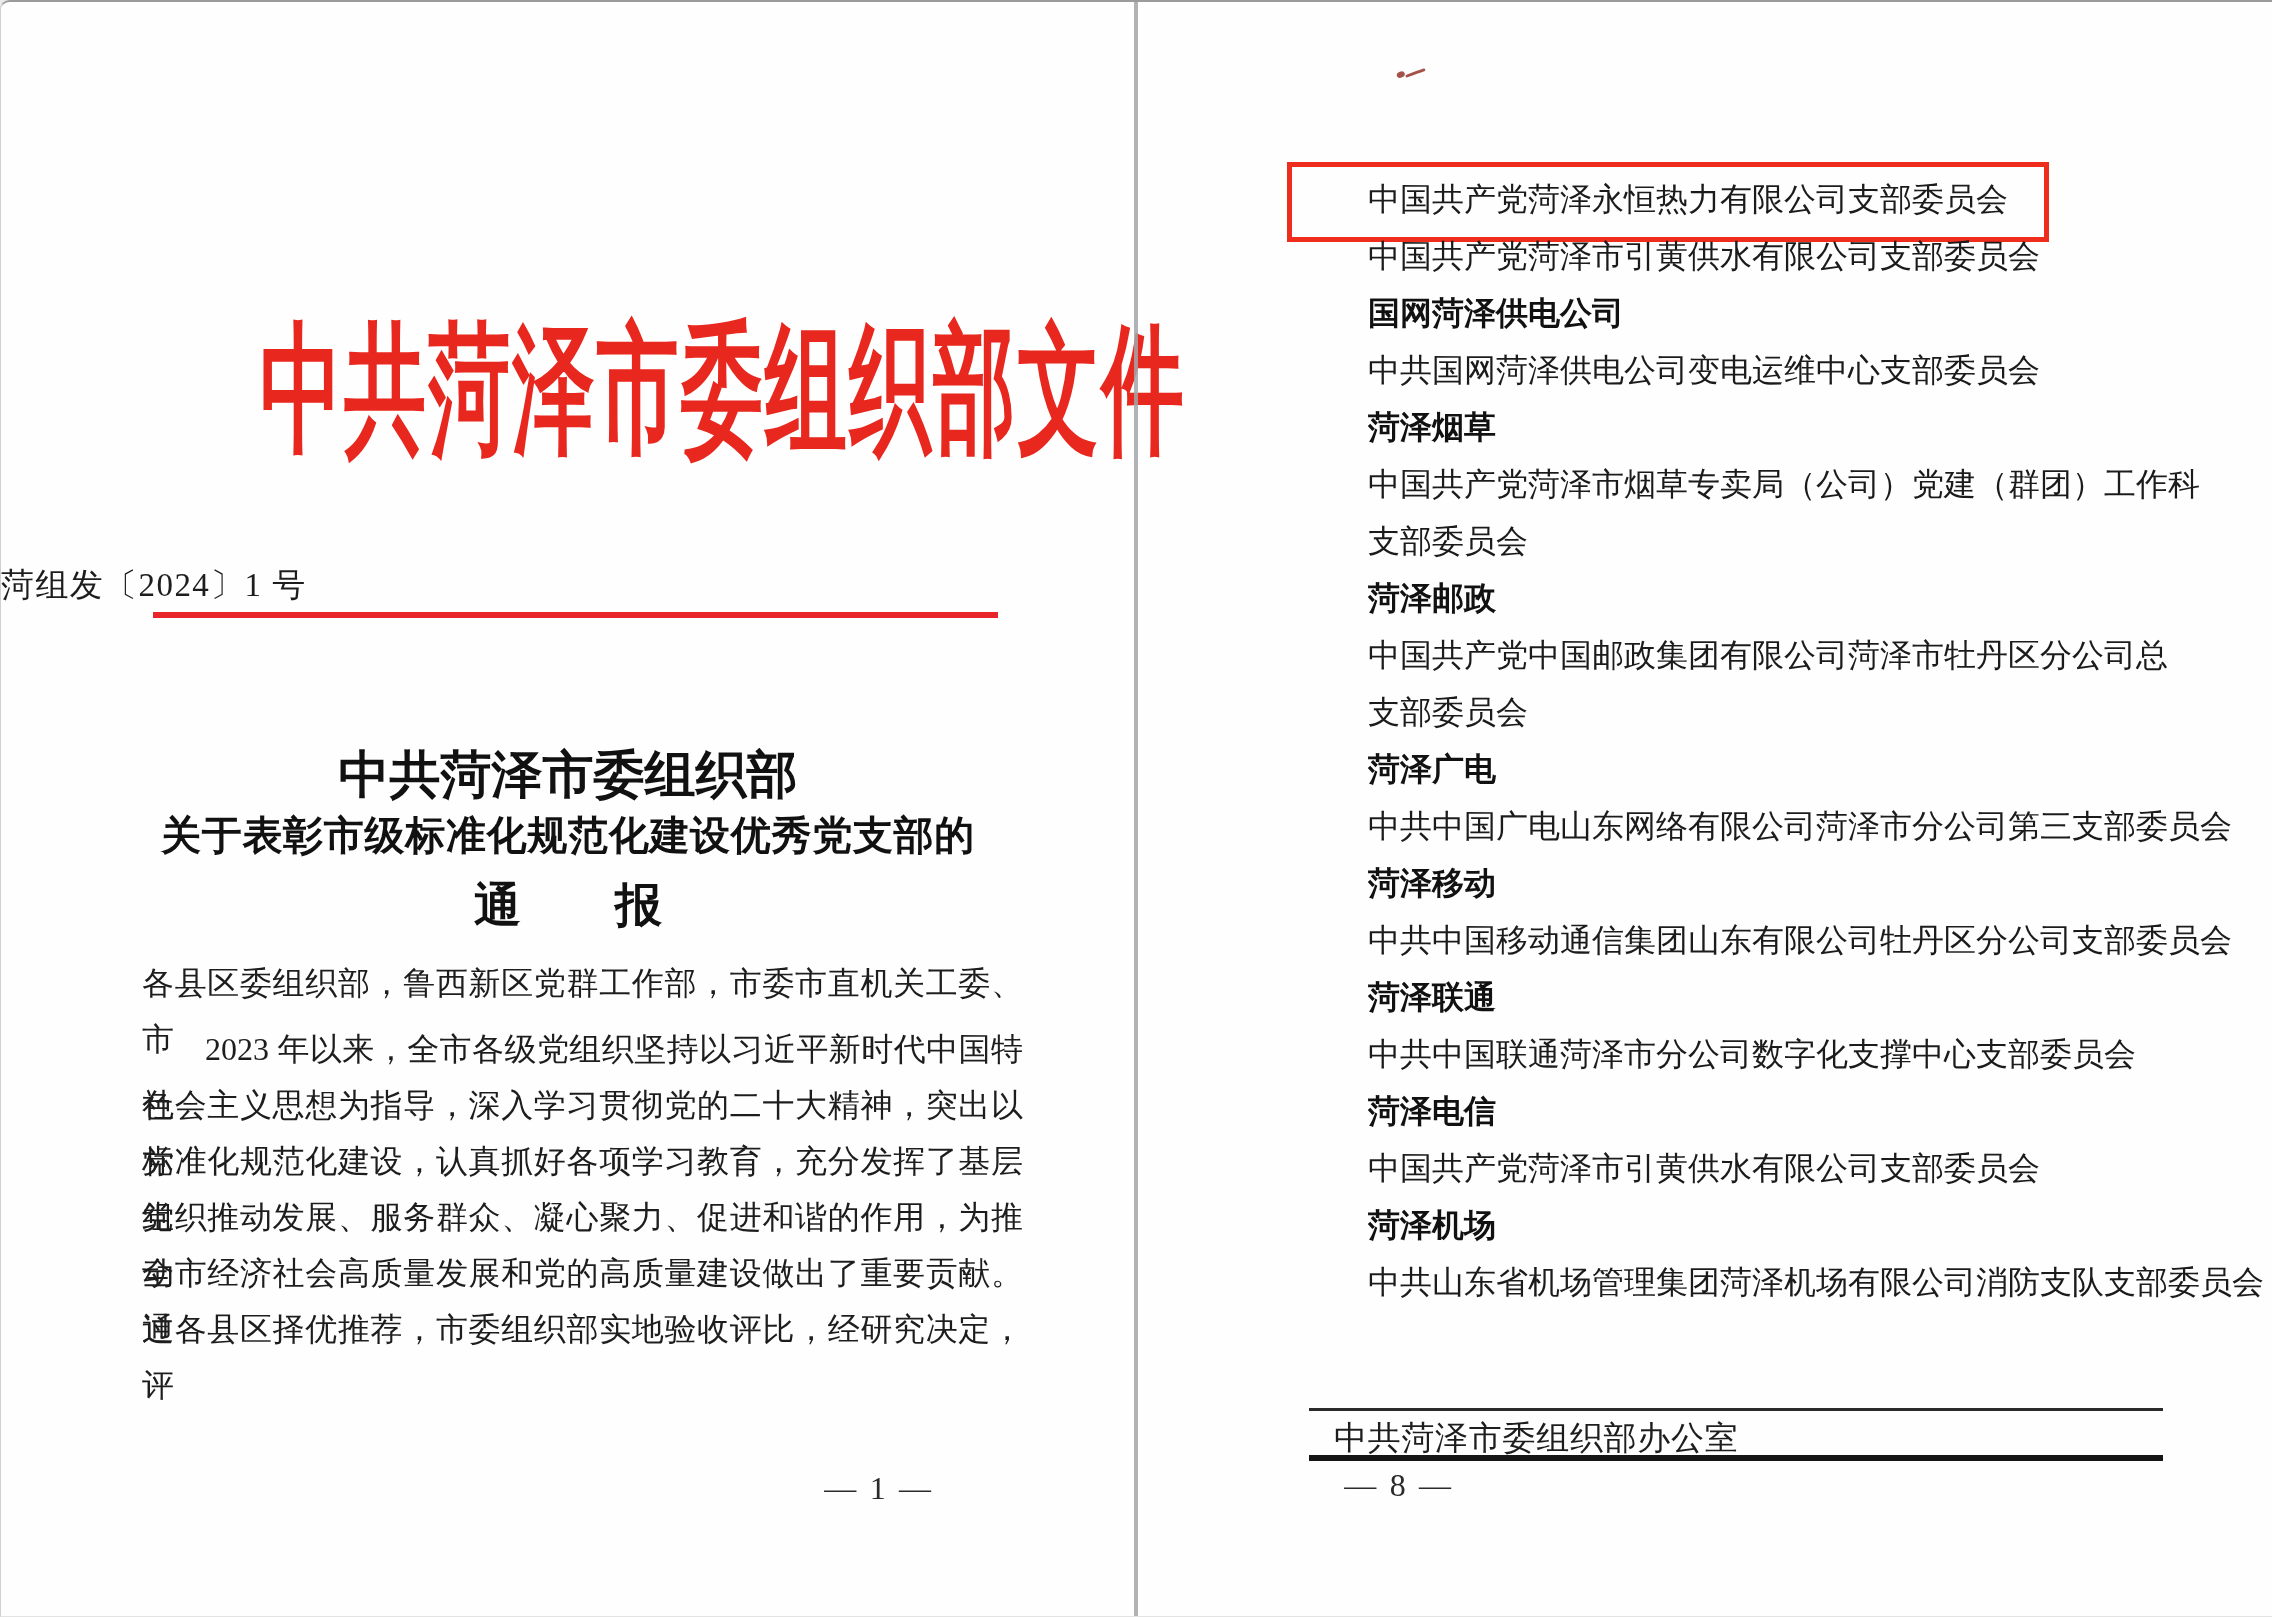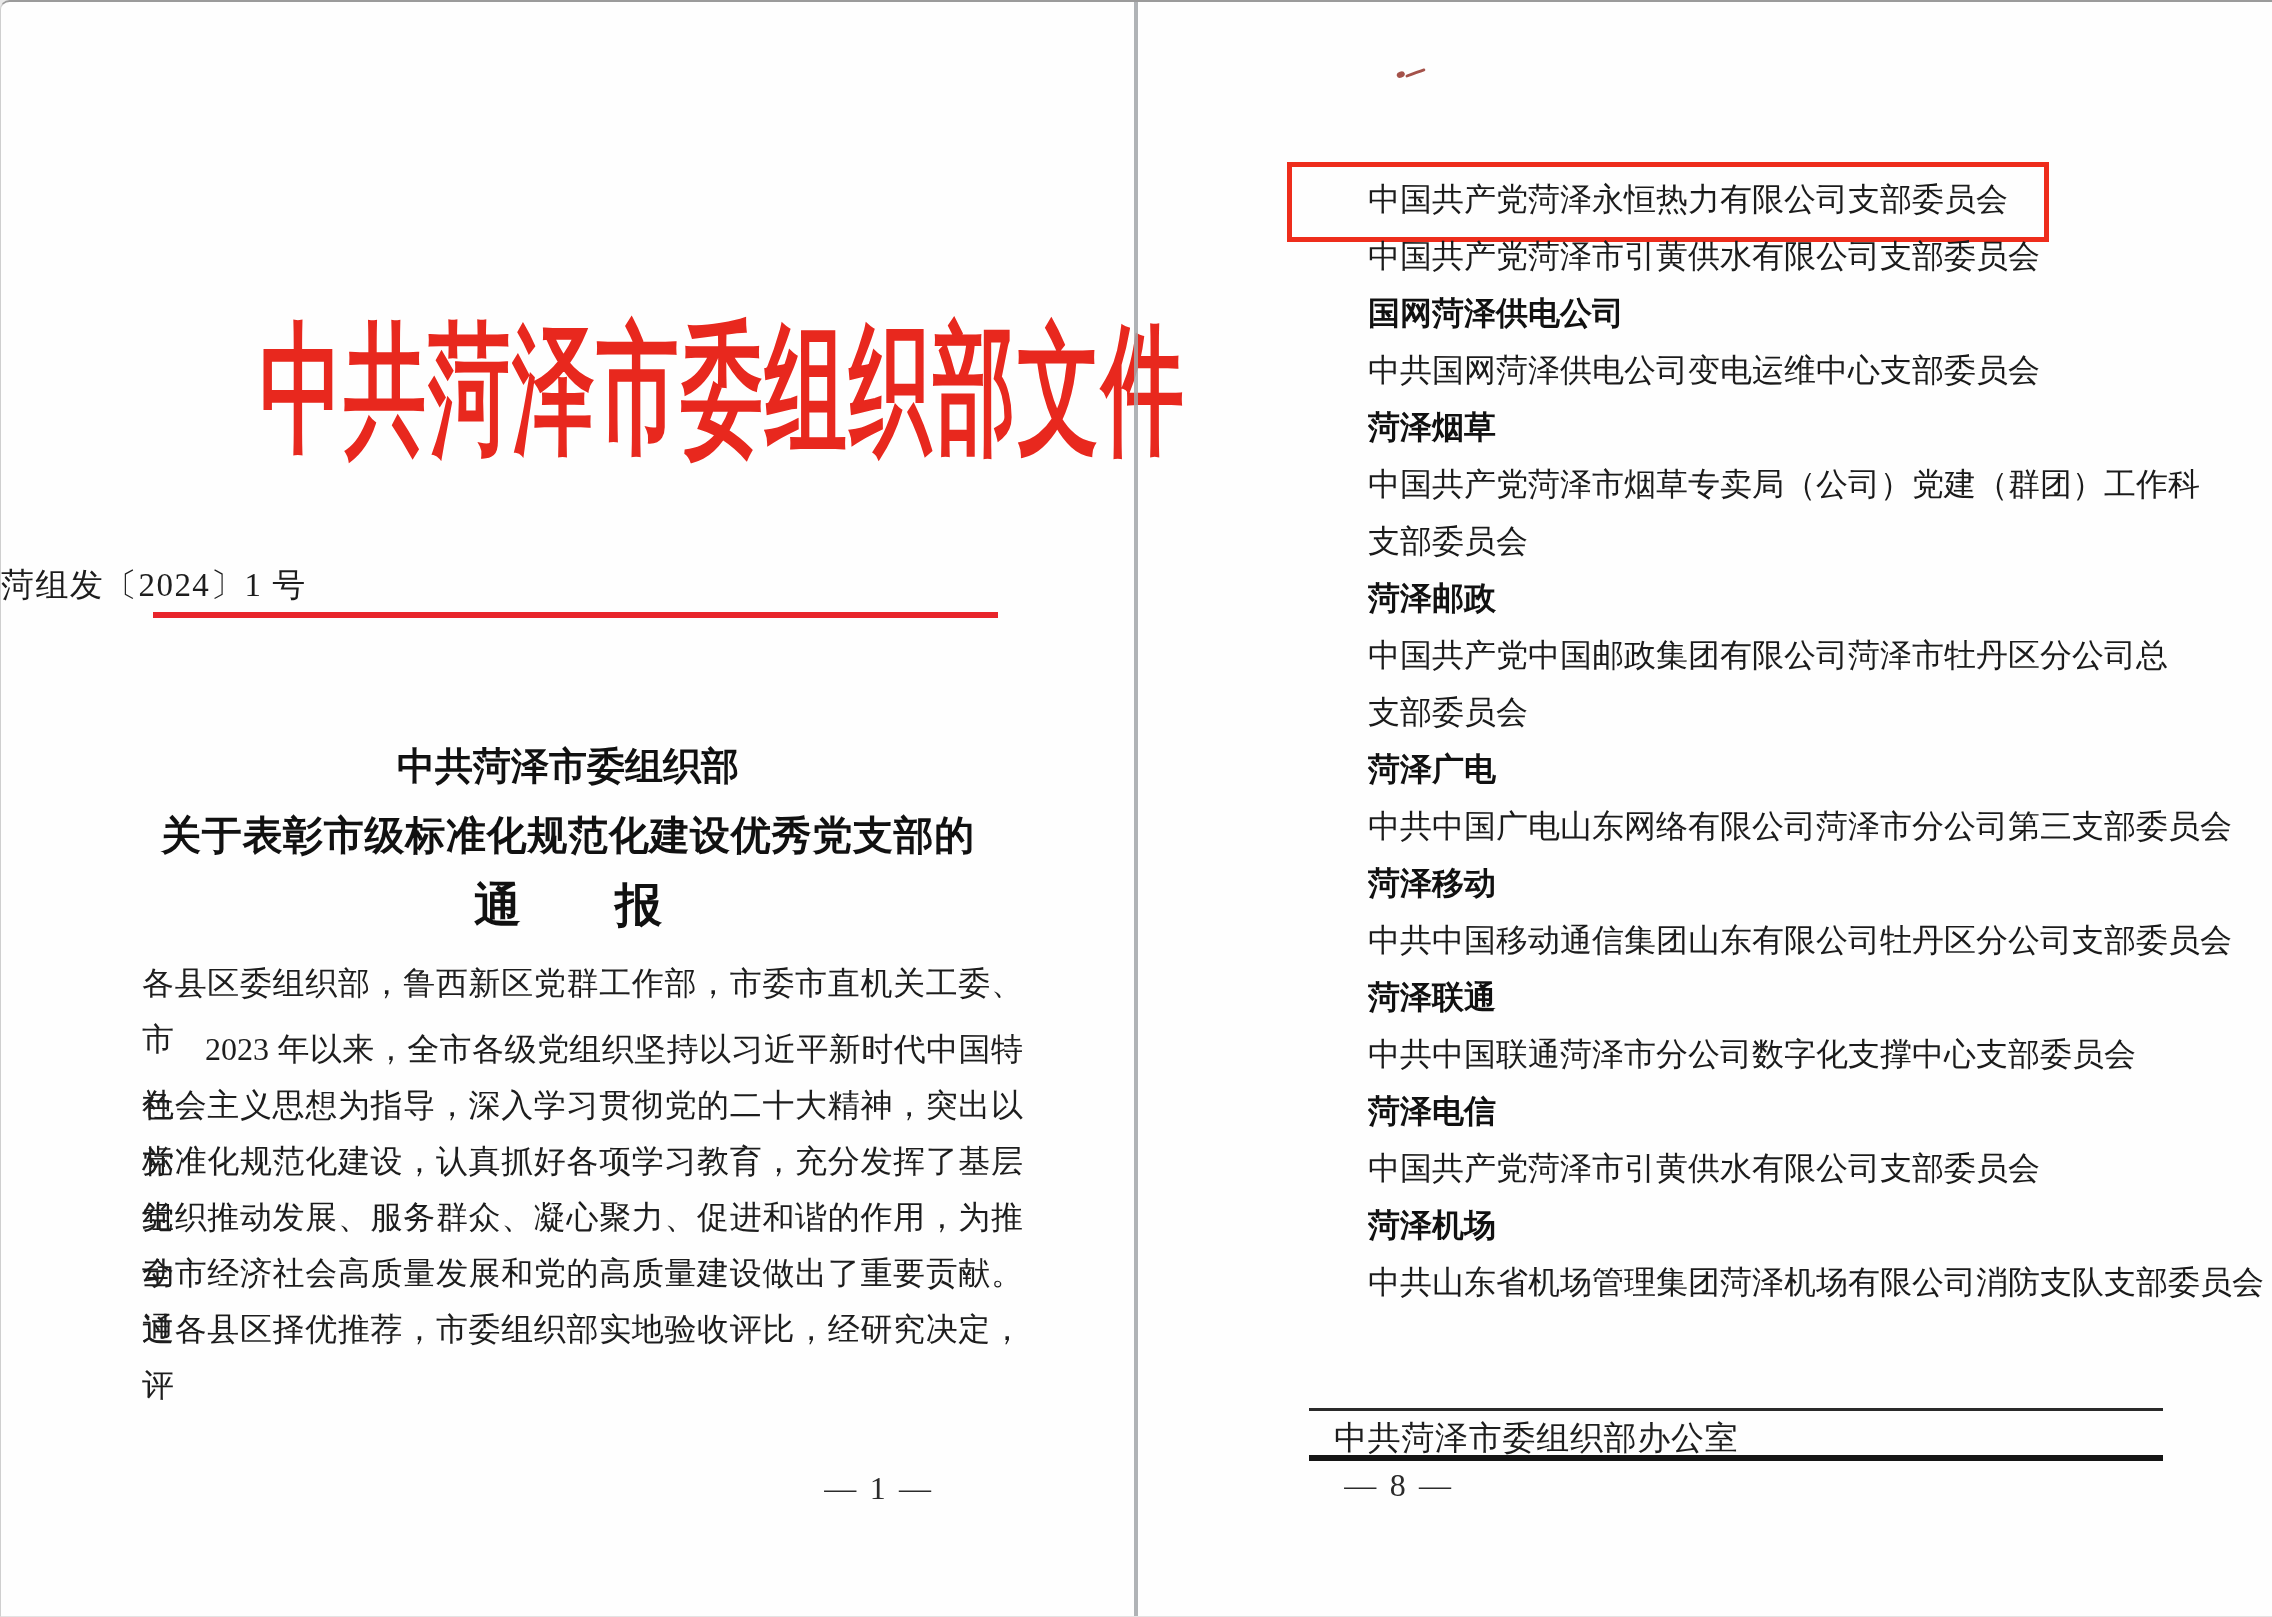--- a/index.html
+++ b/index.html
@@ -17,21 +17,21 @@
 
   
   .masthead{
     position:absolute;top:317px;left:20.6px;width:1134px;text-align:center;
     font-size:141px;line-height:1.02;font-weight:bold;color:#e8281e;
     transform:scaleX(0.58);white-space:nowrap;letter-spacing:4.1px;
   }
   .doc-number{position:absolute;top:561px;left:0;width:1134px;font-size:33px;letter-spacing:1.4px;}
   .red-rule{position:absolute;top:610px;left:152px;width:845px;height:5.5px;background:#e8252b;}
   .title-line{position:absolute;left:0;width:1134px;text-align:center;font-weight:bold;color:#111;}
-  .t1{top:739px;font-size:38px;}
+  .t1{top:739px;font-size:51px;}
   .t2{top:806px;font-size:40px;letter-spacing:0.7px;}
   .t3{top:872px;font-size:47px;}
   .body-text{position:absolute;top:953px;left:141px;width:881px;}
   .body-line{height:56px;line-height:56px;font-size:32px;white-space:nowrap;}
   .body-line.j{white-space:normal;text-align:justify;text-align-last:justify;}
   .body-line.para{margin-top:9.6px;text-indent:63px;}
   .pageno{position:absolute;font-size:32px;color:#2b2b2b;letter-spacing:2.7px;white-space:nowrap;}
   #left-pageno{top:1468px;left:741px;width:274px;text-align:center;}
 
   

